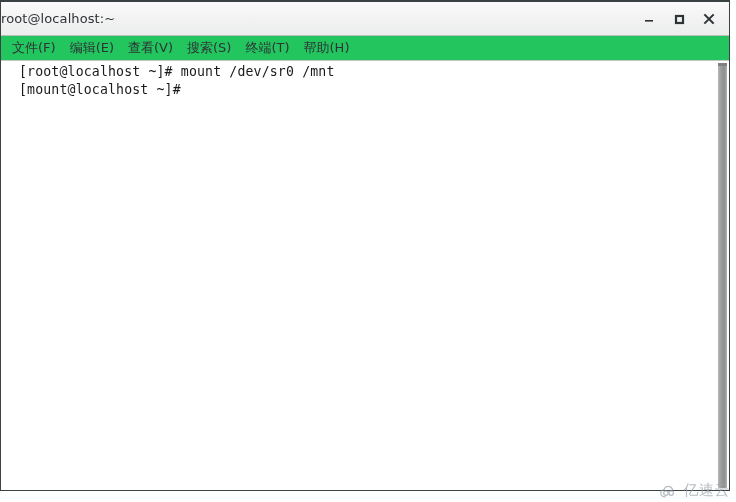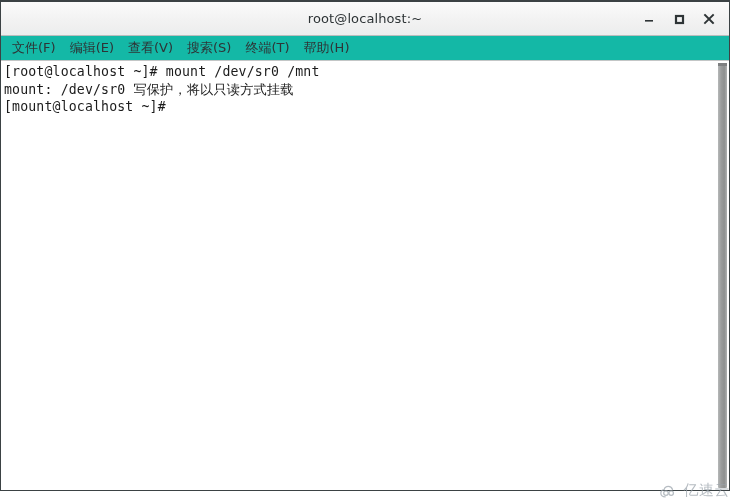--- a/index.html
+++ b/index.html
@@ -30,21 +30,21 @@
 
   
   #titlebar {
     position: relative;
     height: 34px;
     box-sizing: border-box;
     background: linear-gradient(to bottom, #fbfbfb 0%, #f2f2f2 55%, #eceded 100%);
     border-bottom: 1px solid #b9bdbd;
     display: flex;
     align-items: center;
-    justify-content: center;
+    justify-content: flex-start;
   }
   #titlebar-title {
     font-size: 13px;
     color: #2e3436;
     font-family: "DejaVu Sans", sans-serif;
     letter-spacing: 0.1px;
     user-select: none;
   }
   #window-controls {
     position: absolute;
@@ -62,21 +62,21 @@
     align-items: center;
     justify-content: center;
     color: #2e3436;
   }
   .wbtn svg { display:block; }
 
   
   #menubar {
     height: 25px;
     box-sizing: border-box;
-    background: #14b8a6;
+    background: #22c55e;
     border-bottom: 1px solid #c3c6c6;
     display: flex;
     align-items: center;
     padding-left: 4px;
   }
   .menu-item {
     font-size: 13px;
     font-family: "DejaVu Sans", sans-serif;
     color: #2e3436;
     padding: 2px 7px 3px 7px;
@@ -87,21 +87,21 @@
   
   #terminal-wrap {
     position: relative;
     height: calc(491px - 2px - 34px - 25px - 1px);
     background: #ffffff;
     display: flex;
     overflow: hidden;
   }
   #terminal {
     flex: 1 1 auto;
-    padding: 2px 0 0 3px;
+    padding: 2px 0 0 18px;
     background: #ffffff;
     overflow: hidden;
   }
   .term-line {
     font-family: "DejaVu Sans Mono", monospace;
     font-size: 13.2px;
     line-height: 17.5px;
     color: #1b1b1b;
     white-space: pre;
     letter-spacing: 0.15px;
@@ -184,21 +184,20 @@
     <div class="menu-item">编辑(E)</div>
     <div class="menu-item">查看(V)</div>
     <div class="menu-item">搜索(S)</div>
     <div class="menu-item">终端(T)</div>
     <div class="menu-item">帮助(H)</div>
   </div>
 
   <div id="terminal-wrap">
     <div id="terminal">
       <div class="term-line">[root@localhost ~]# mount /dev/sr0 /mnt</div>
-      <div class="term-line">mount: /dev/sr0 写保护，将以只读方式挂载</div>
       <div class="term-line">[mount@localhost ~]# </div>
     </div>
 
     <div id="scrollbar-track">
       <div id="scrollbar-thumb"></div>
     </div>
   </div>
 
 </div>
 

